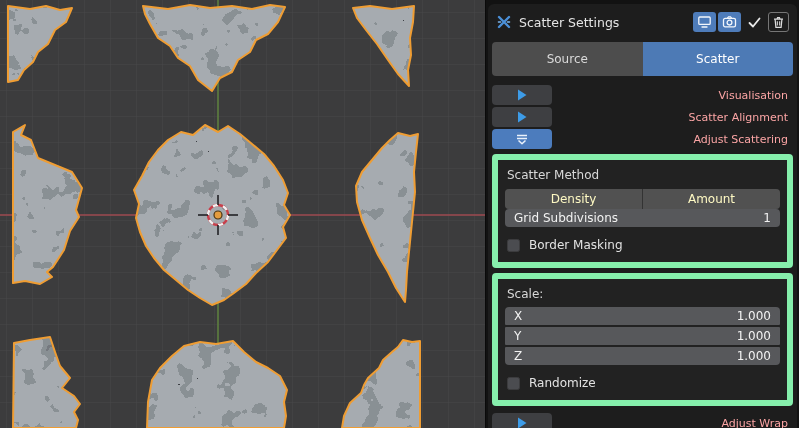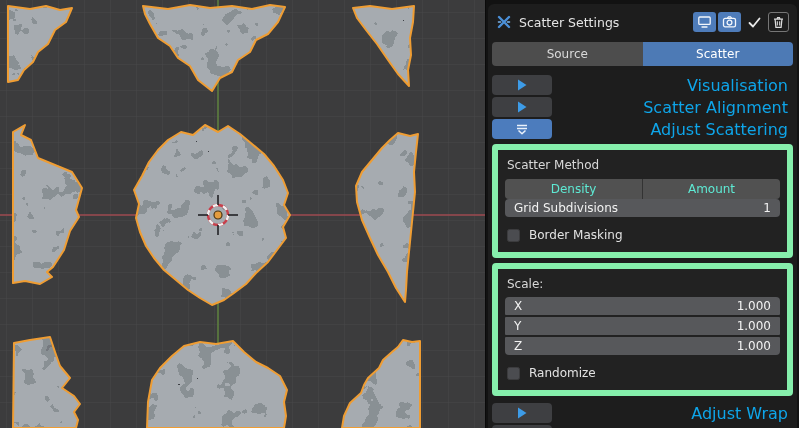--- a/index.html
+++ b/index.html
@@ -18,35 +18,35 @@
     width:314px; height:428px; background:#121212; border-left:1px solid #0a0a0a;
     padding:4px 2px 0 2px; display:flex; flex-direction:column;
   }
   .panel { background:#1d1d1d; border-radius:6px; padding:4px 4px 7px; }
   .panel-header { display:flex; align-items:center; height:28px; padding:0 4px; gap:7px; }
   .panel-title { color:#e4e4e4; font-size:12.5px; }
   .hdr-icons { margin-left:auto; display:flex; align-items:center; gap:2px; }
   .icon-btn { width:23px; height:20px; border-radius:3px; display:flex; align-items:center; justify-content:center; }
   .icon-btn.blue { background:#4e7cba; }
   .icon-btn.outlined { border:1px solid #767676; width:21px; }
-  .tabs { display:flex; height:24px; margin-top:6px; }
+  .tabs { display:flex; height:34px; margin-top:6px; }
   .tab { flex:1; display:flex; align-items:center; justify-content:center; font-size:12px; color:#dadada; background:#4d4d4d; }
   .tab:first-child { border-radius:4px 0 0 4px; }
   .tab:last-child  { border-radius:0 4px 4px 0;text-align:right; }
   .tab.active { background:#4d7ab5; color:#ffffff; }
   .actions { margin-top:9px; }
   .action-row { display:flex; align-items:center; height:20px; margin-bottom:2px; }
   .play-btn { width:60px; height:20px; background:#3e3f42; border-radius:4px;
               display:flex; align-items:center; justify-content:center; }
   .play-btn.expanded { background:#4c7cbd; }
-  .row-label { margin-left:auto; font-size:16px; color:#0ea5e9; padding-right:5px; white-space:nowrap; }
+  .row-label { margin-left:auto; font-size:11px; color:#fca5a5; padding-right:5px; white-space:nowrap; }
   .box { border:6px solid #86efac; background:#222222; border-radius:4px; margin-top:5px; padding:6px 7px 10px; }
   .box-label { font-size:12px; color:#d8d8d8; padding:2px 0 0 2px; }
   .segmented { display:flex; height:20px; margin-top:7px; border-radius:4px; overflow:hidden; gap:1px; background:#333; }
-  .seg { flex:1; display:flex; align-items:center; justify-content:center; font-size:12px; color:#5eead4; background:#515151; }
+  .seg { flex:1; display:flex; align-items:center; justify-content:center; font-size:12px; color:#fef9c3; background:#515151; }
   .seg.active { background:#4d7ab5; color:#ffffff; }
   .numfield { display:flex; align-items:center; height:18px; background:#57585b; border-radius:4px;
               margin-top:0; padding:0 9px; font-size:12px; color:#f2f2f2; }
   .numfield .val { margin-left:auto; }
   .check-row { display:flex; align-items:center; margin-top:11px; gap:9px; padding-left:2px; height:14px; }
   .checkbox { width:13px; height:13px; background:#4b4c50; border-radius:2.5px; border:1px solid #3c3c3e; }
   .check-label { font-size:12px; color:#e2e2e2; }
   .vec { margin-top:6px; display:flex; flex-direction:column; gap:2px; }
   .vec .numfield { margin-top:0; border-radius:1px; height:18px; }
   .vec .numfield:first-child { border-radius:4px 4px 1px 1px; }

